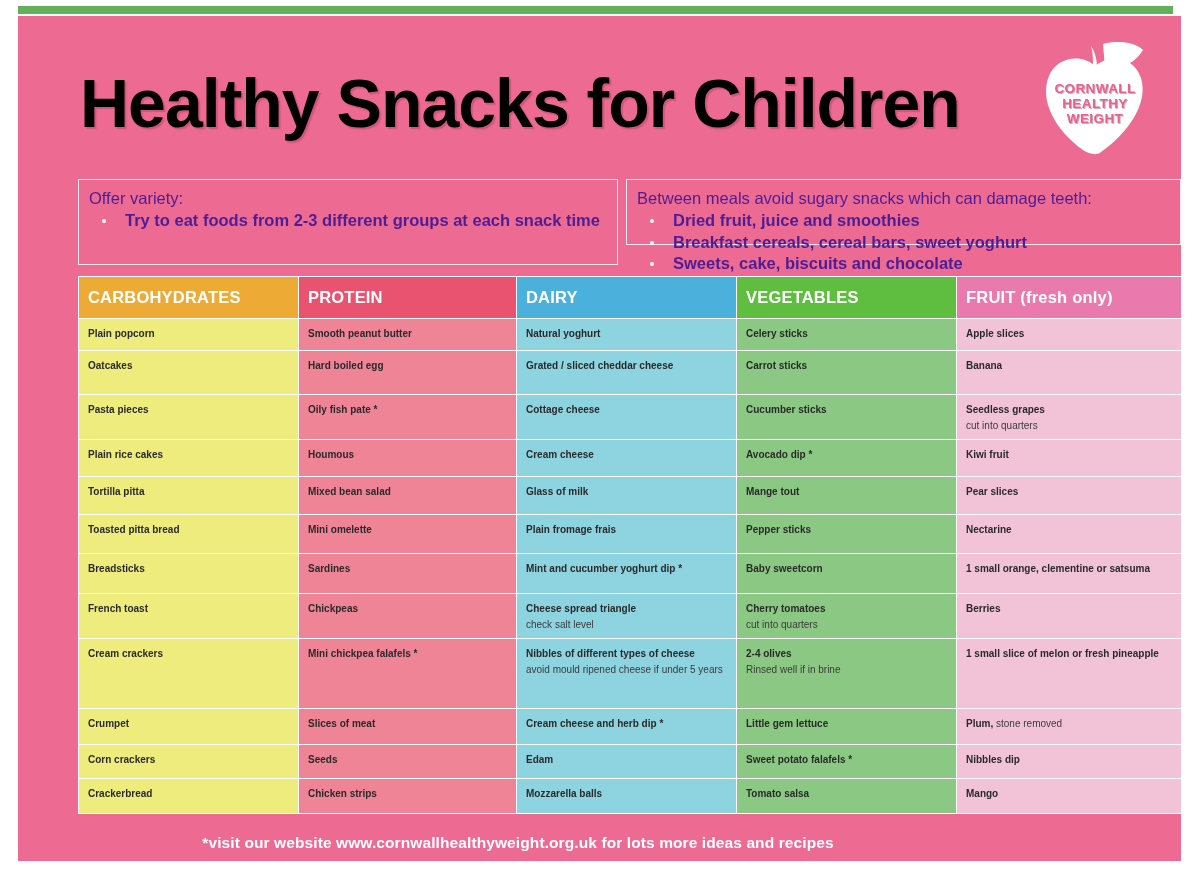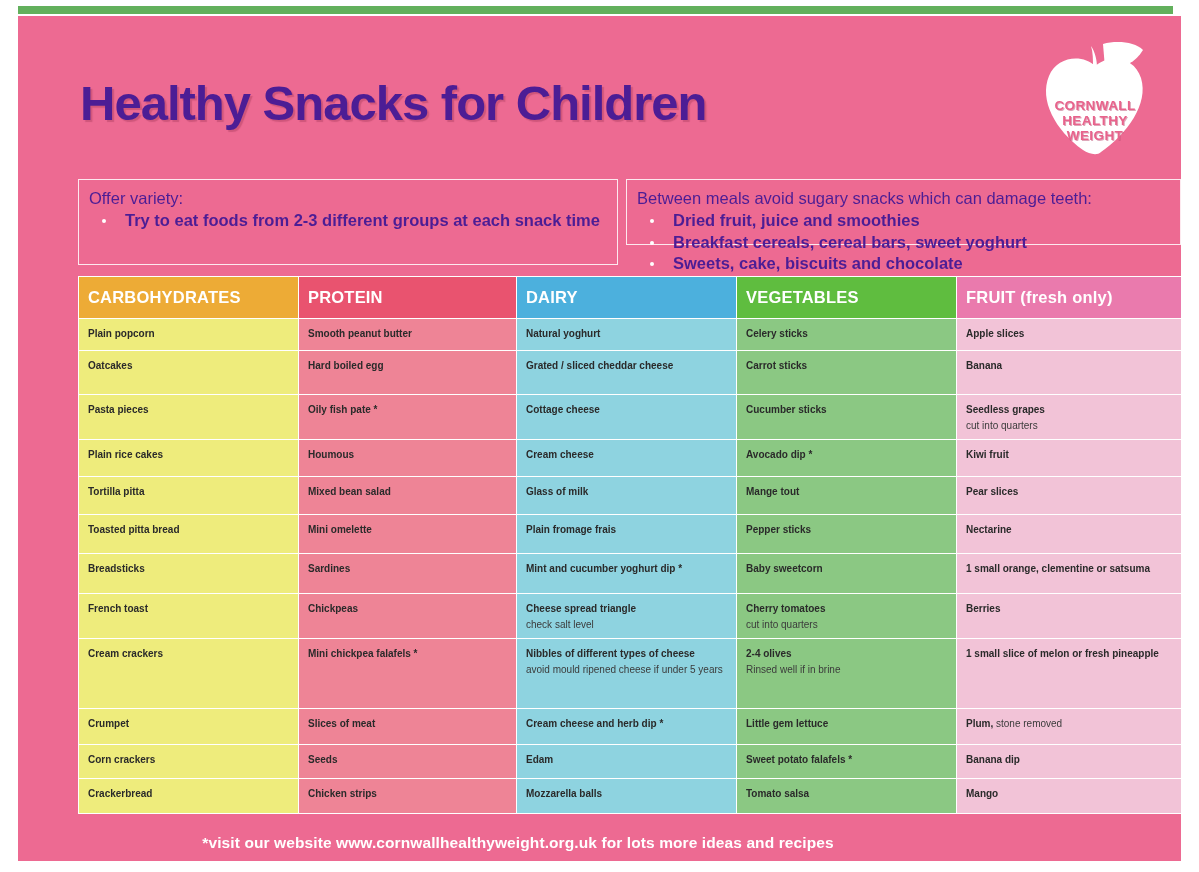--- a/index.html
+++ b/index.html
@@ -21,36 +21,36 @@
   }
   .sheet{
     position:absolute;
     left:18px;top:16px;width:1163px;height:845px;
     background:#ed6a92;
     box-sizing:border-box;
   }
   
   .title{
     position:absolute;left:62px;top:48px;width:960px;height:78px;
-    color:#4c1d95;
+    color:#000000;
     font-family:"Liberation Sans", sans-serif;
     font-weight:bold;
-    font-size:49px;
+    font-size:68px;
     line-height:78px;
     letter-spacing:-1px;
     text-shadow:2px 2px 1px rgba(140,40,70,.30);
     white-space:nowrap;
   }
   
   .logo{
     position:absolute;right:22px;top:22px;width:128px;height:120px;
   }
   .logo svg{display:block;width:128px;height:120px;}
   .logo-text{
-    position:absolute;left:0;top:60px;width:128px;
+    position:absolute;left:0;top:43px;width:128px;
     text-align:center;
     color:#e8638c;
     font-weight:bold;
     font-size:13.5px;
     line-height:15px;
     letter-spacing:.4px;
     text-shadow:1px 1px 0 rgba(190,80,115,.5);
   }
   
   .infobox{
@@ -254,21 +254,21 @@
               <td class="b-prot"><span class="main">Slices of meat</span></td>
               <td class="b-dair"><span class="main">Cream cheese and herb dip *</span></td>
               <td class="b-vege"><span class="main">Little gem lettuce</span></td>
               <td class="b-frui"><span class="main">Plum,</span><span class="note"> stone removed</span></td>
             </tr>
             <tr style="height: 34px;">
               <td class="b-carb"><span class="main">Corn crackers</span></td>
               <td class="b-prot"><span class="main">Seeds</span></td>
               <td class="b-dair"><span class="main">Edam</span></td>
               <td class="b-vege"><span class="main">Sweet potato falafels *</span></td>
-              <td class="b-frui"><span class="main">Banana dip</span></td>
+              <td class="b-frui"><span class="main">Nibbles dip</span></td>
             </tr>
             <tr style="height: 35px;">
               <td class="b-carb"><span class="main">Crackerbread</span></td>
               <td class="b-prot"><span class="main">Chicken strips</span></td>
               <td class="b-dair"><span class="main">Mozzarella balls</span></td>
               <td class="b-vege"><span class="main">Tomato salsa</span></td>
               <td class="b-frui"><span class="main">Mango</span></td>
             </tr>
           </tbody>
       </table>

